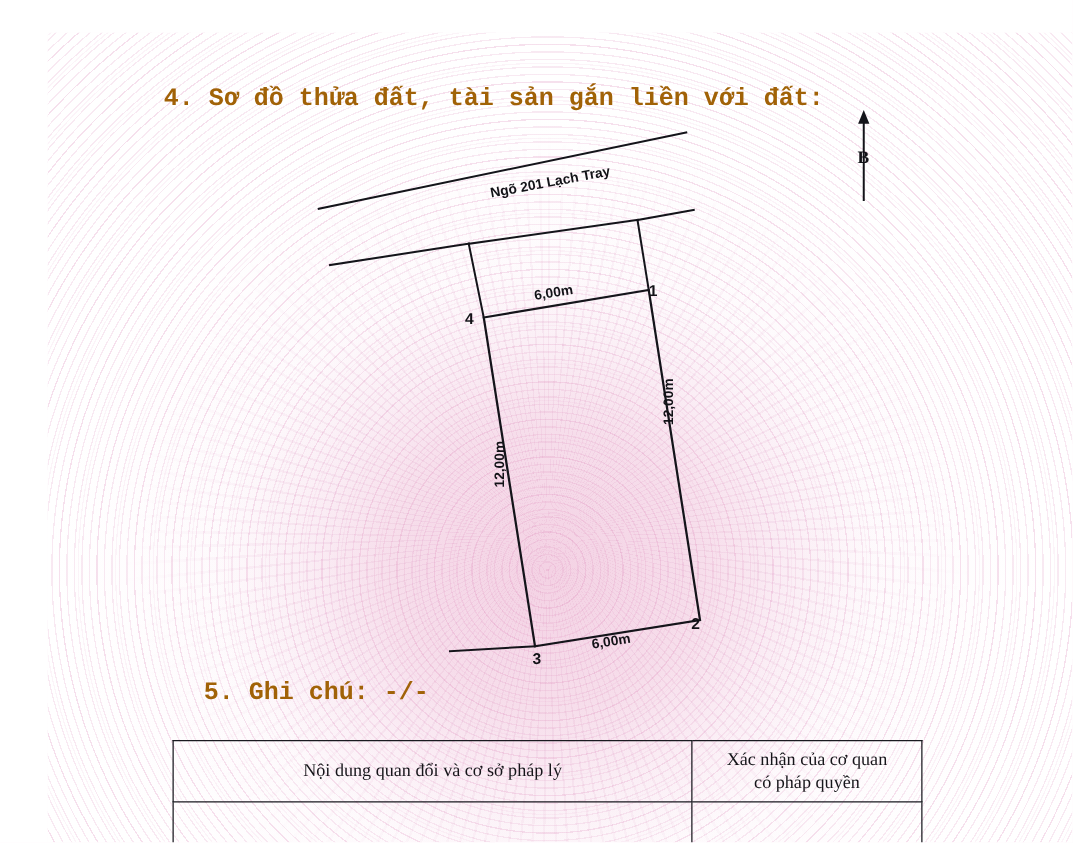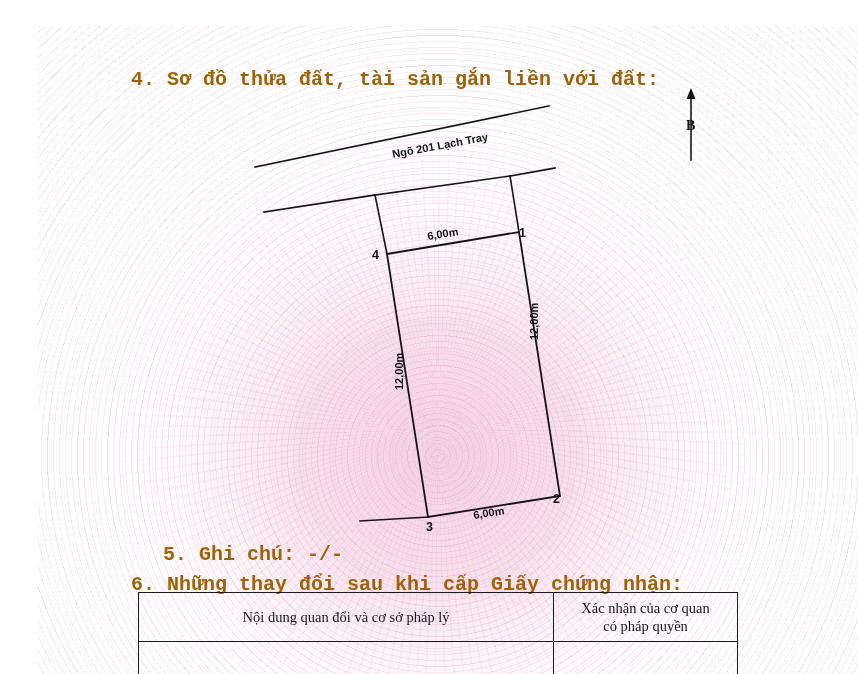--- a/index.html
+++ b/index.html
@@ -158,21 +158,20 @@
       <text class="dim-label" x="428" y="240" transform="rotate(-9 428 240)">6,00m</text>
       <text class="dim-label" x="538" y="340" transform="rotate(-90 538 340)">12,00m</text>
       <text class="dim-label" x="474" y="519" transform="rotate(-9 474 519)">6,00m</text>
       <text class="dim-label" x="403" y="390" transform="rotate(-90 403 390)">12,00m</text>
 
       <line class="plot-line" x1="360" y1="521" x2="428" y2="517" stroke-width="1.6"></line>
     </svg>
 
     <div class="heading" id="heading-5">5. Ghi chú: -/-</div>
 
-    <div class="heading" id="heading-6">6. Những thay đổi sau khi cấp Giấy chứng nhận:</div>
 
     <table class="changes">
       <thead>
         <tr>
           <th class="col-a">Nội dung quan đổi và cơ sở pháp lý</th>
           <th class="col-b">
             <span>Xác nhận của cơ quan</span><br>
             <span>có pháp quyền</span>
           </th>
         </tr>

